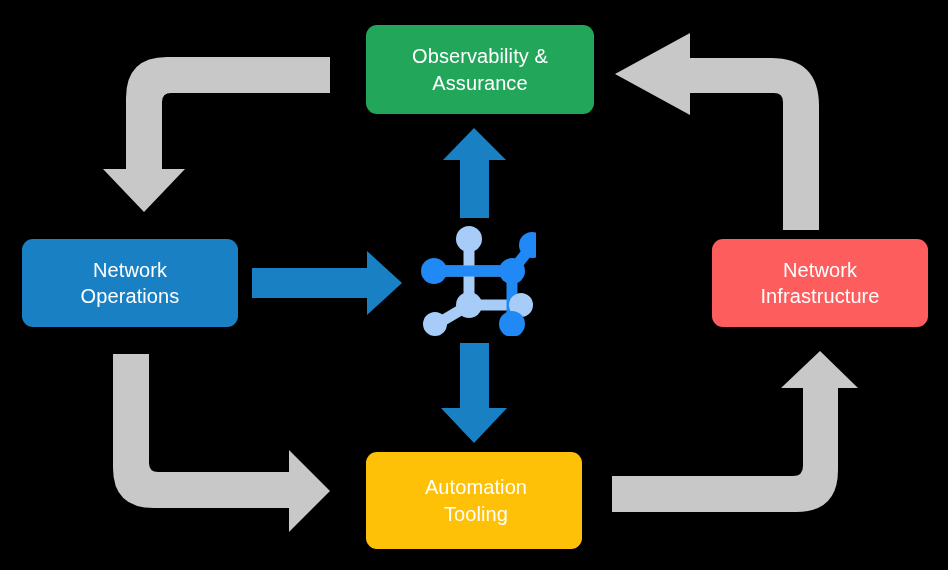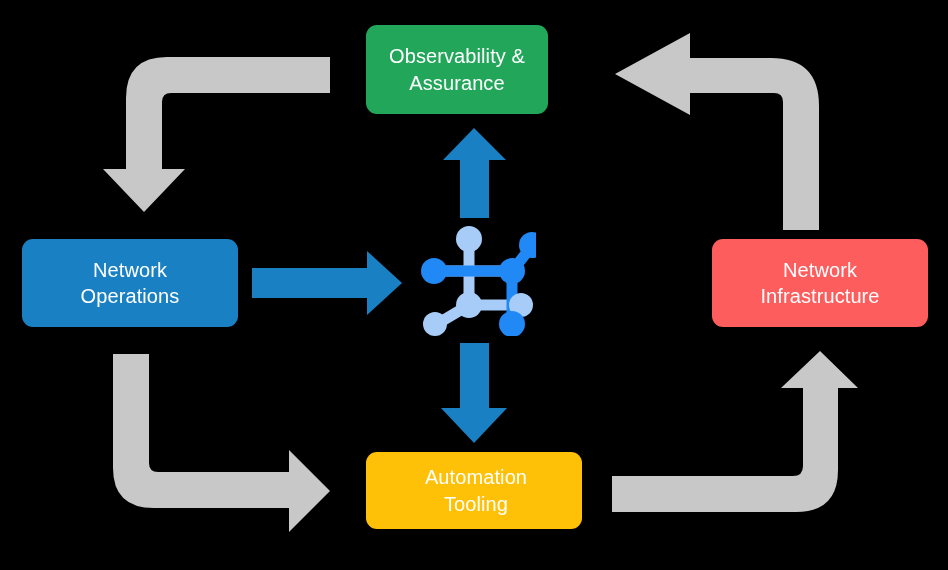--- a/index.html
+++ b/index.html
@@ -39,24 +39,24 @@
     letter-spacing: 0.1px;
     box-sizing: border-box;
     padding: 4px 10px;
   }
   .node-label {
     display: block;
     white-space: pre-line;
   }
 
   
-  #box-observability { left: 366px; top: 25px;  width: 182px; height: 89px; }
+  #box-observability { left: 366px; top: 25px;  width: 228px; height: 89px; }
   #box-netops        { left: 22px;  top: 239px; width: 216px; height: 88px; }
   #box-netinfra      { left: 712px; top: 239px; width: 216px; height: 88px; }
-  #box-automation    { left: 366px; top: 452px; width: 216px; height: 77px; padding-left: 14px; }
+  #box-automation    { left: 366px; top: 452px; width: 216px; height: 97px; padding-left: 14px; }
 
   .icon-wrap {
     position: absolute;
     left: 420px;
     top: 220px;
     width: 116px;
     height: 116px;
   }
 </style>
 </head>

